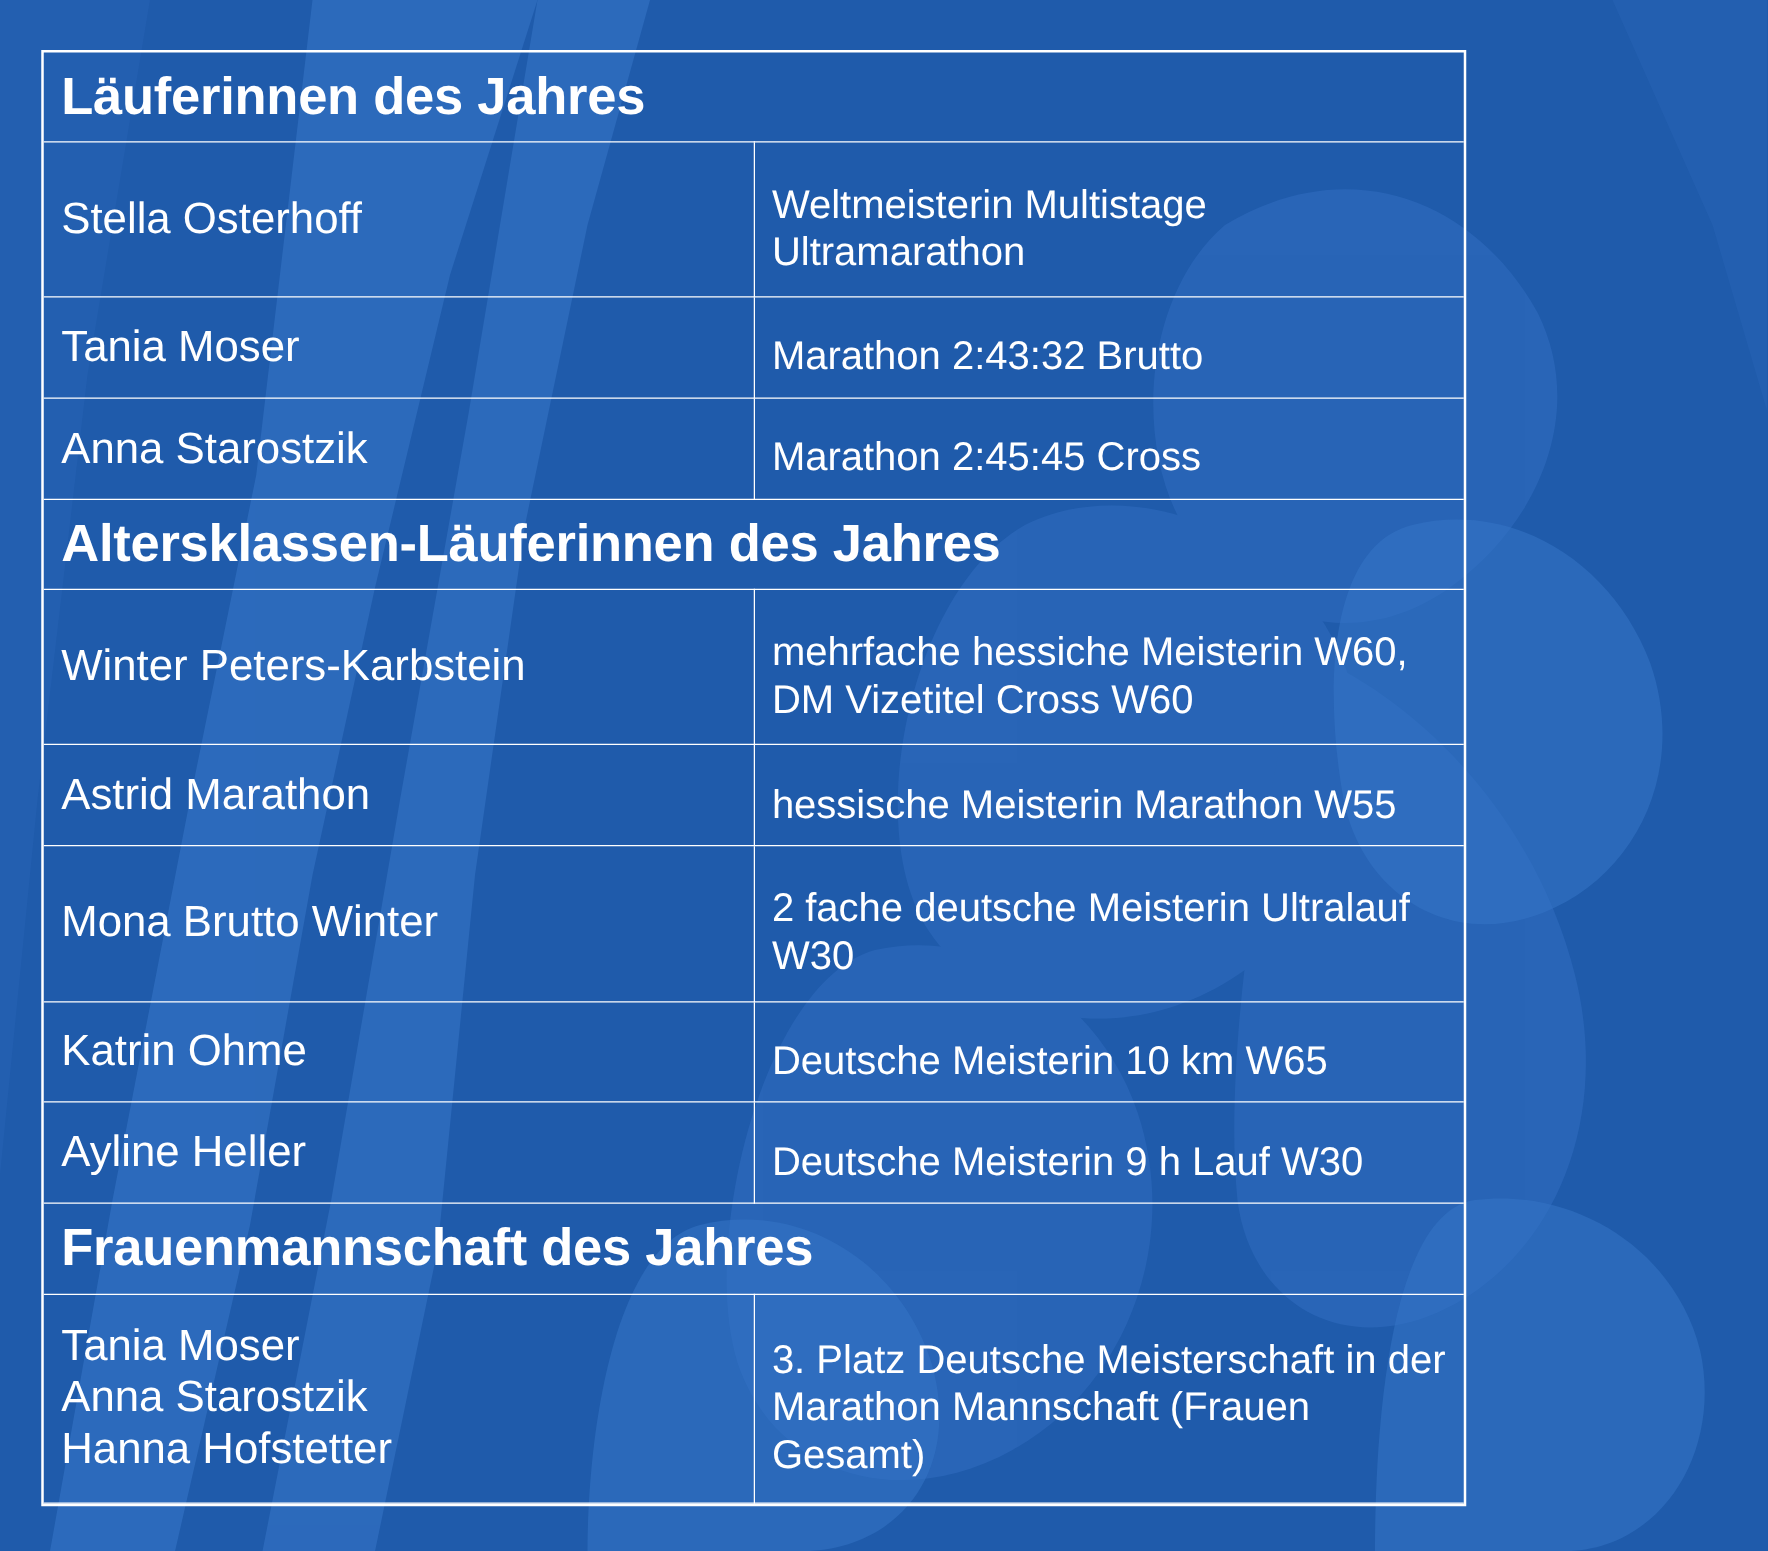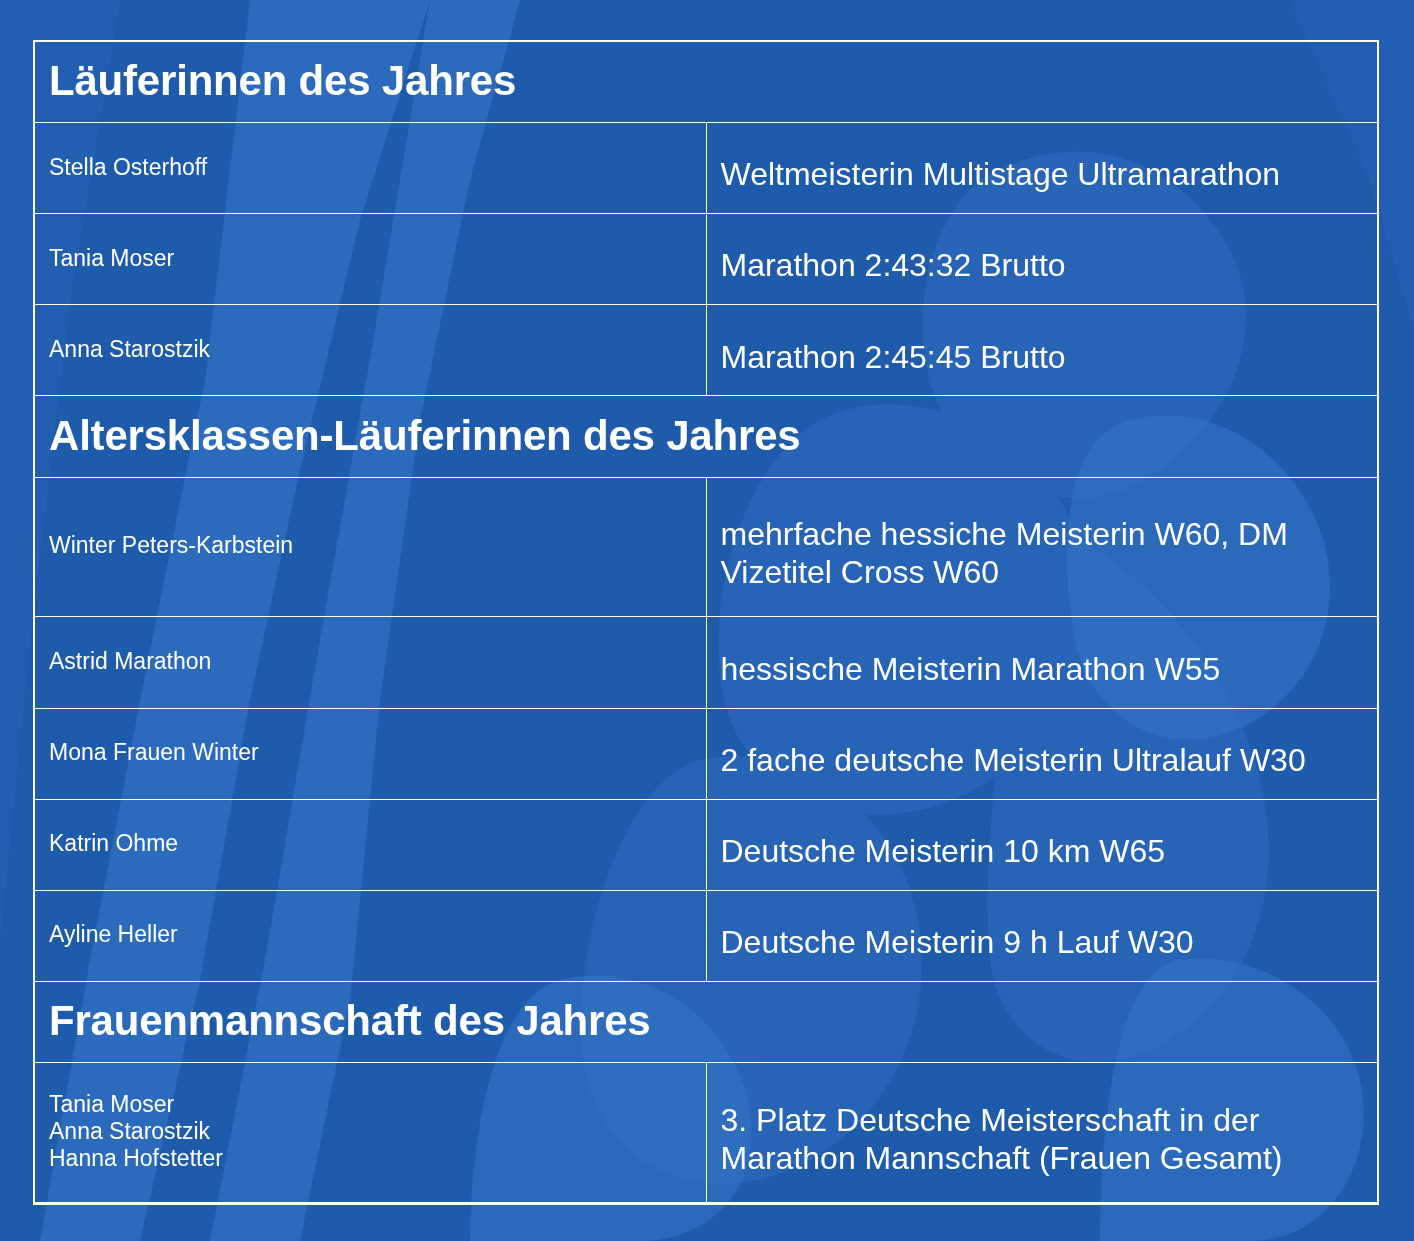--- a/index.html
+++ b/index.html
@@ -20,21 +20,21 @@
     inset: 0;
     overflow: hidden;
     z-index: 0;
   }
   .bg svg { display: block; width: 1414px; height: 1241px; }
 
   .sheet {
     position: absolute;
     left: 33px;
     top: 40px;
-    width: 1346px;
+    width: 1140px;
     height: 1165px;
     border: 2px solid #ffffff;
     box-sizing: border-box;
     z-index: 2;
     color: #ffffff;
   }
 
   table.awards {
     width: 100%;
     height: 100%;
@@ -53,21 +53,21 @@
 
   .section-title {
     font-size: 42px;
     font-weight: bold;
     letter-spacing: -0.2px;
     padding: 8px 0 10px 14px;
     line-height: 1.05;
     white-space: nowrap;
   }
   .cell-name {
-    font-size: 23px;
+    font-size: 35px;
     padding: 7px 8px 9px 14px;
     line-height: 1.18;
     font-weight: 400;
   }
   .cell-desc {
     font-size: 32px;
     padding: 7px 10px 9px 14px;
     line-height: 1.18;
     font-weight: 400;
     margin-top: 16px;
@@ -128,21 +128,21 @@
           </td>
         <td class="edge-r">
             <div class="cell-desc">Marathon 2:43:32 Brutto</div>
           </td>
       </tr>
       <tr>
         <td class="edge-l col-name">
             <div class="cell-name">Anna Starostzik</div>
           </td>
         <td class="edge-r">
-            <div class="cell-desc">Marathon 2:45:45 Brutto</div>
+            <div class="cell-desc">Marathon 2:45:45 Cross</div>
           </td>
       </tr>
 
       <tr>
         <td class="edge-l edge-r" colspan="2">
           <div class="section-title">Altersklassen-Läuferinnen des Jahres</div>
         </td>
       </tr>
       <tr>
         <td class="edge-l col-name">
@@ -155,21 +155,21 @@
       <tr>
         <td class="edge-l col-name">
             <div class="cell-name">Astrid Marathon</div>
           </td>
         <td class="edge-r">
             <div class="cell-desc">hessische Meisterin Marathon W55</div>
           </td>
       </tr>
       <tr>
         <td class="edge-l col-name">
-            <div class="cell-name">Mona Frauen Winter</div>
+            <div class="cell-name">Mona Brutto Winter</div>
           </td>
         <td class="edge-r">
             <div class="cell-desc">2 fache deutsche Meisterin Ultralauf W30</div>
           </td>
       </tr>
       <tr>
         <td class="edge-l col-name">
             <div class="cell-name">Katrin Ohme</div>
           </td>
         <td class="edge-r">

